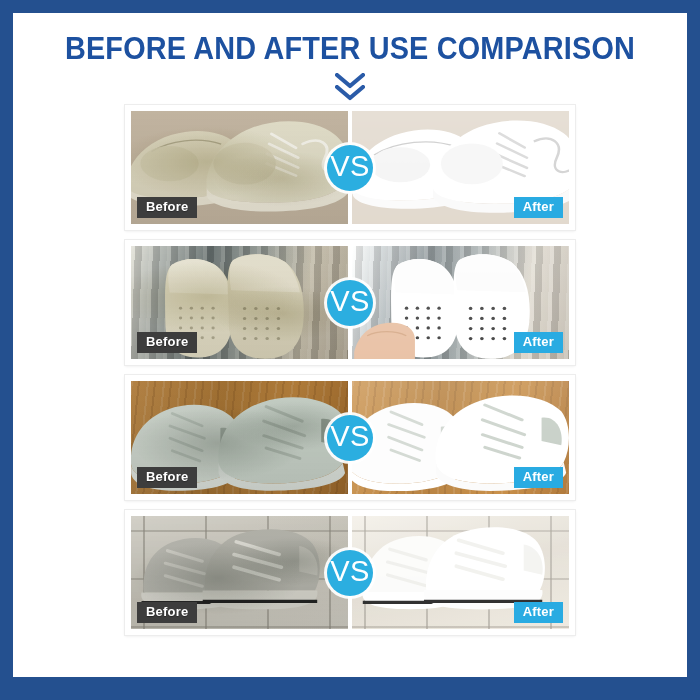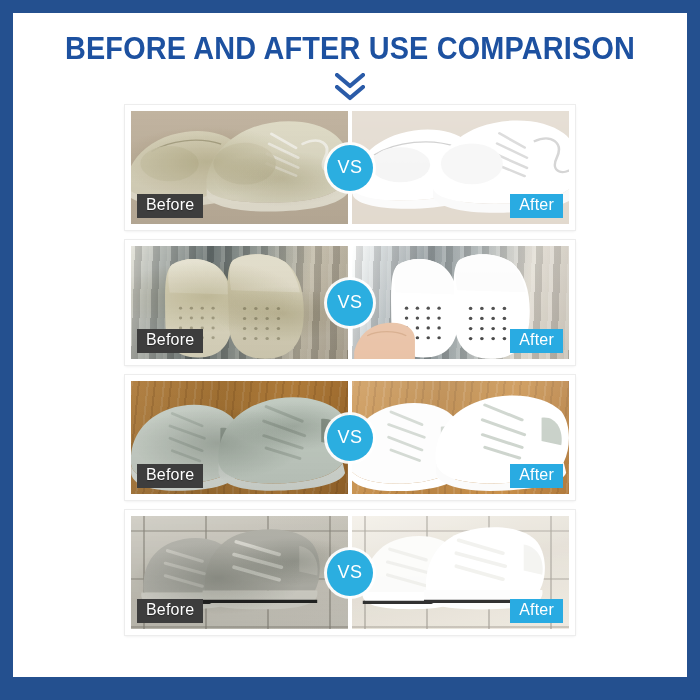--- a/index.html
+++ b/index.html
@@ -140,22 +140,22 @@
 
   
   .shoe{position:absolute;}
   .shoe svg{display:block;width:100%;height:100%;}
 
   
   .tag{
     position:absolute;
     bottom:6px;
     padding:3px 9px 4px 9px;
-    font-size:16px;
-    font-weight:normal;
+    font-size:13px;
+    font-weight:bold;
     color:#ffffff;
     letter-spacing:0.2px;
     line-height:1.05;
     font-family:"Liberation Sans", sans-serif;
     z-index:6;
     text-shadow:0 1px 1px rgba(0,0,0,0.35);
   }
   .tag-before{left:6px;background:#3d3d3d;}
   .tag-after{right:6px;background:#29ABE2;text-shadow:none;}
 
@@ -167,21 +167,21 @@
     border-radius:50%;
     background:#2BAEE0;
     z-index:8;
     display:flex;
     align-items:center;
     justify-content:center;
     box-shadow:0 0 0 3px rgba(255,255,255,0.92);
   }
   .vs span{
     color:#ffffff;
-    font-size:18px;
+    font-size:29px;
     font-weight:400;
     letter-spacing:0.5px;
     font-family:"Liberation Sans", sans-serif;
     line-height:1;
     transform:translateY(-1px);
   }
 </style>
 </head>
 <body>
 

